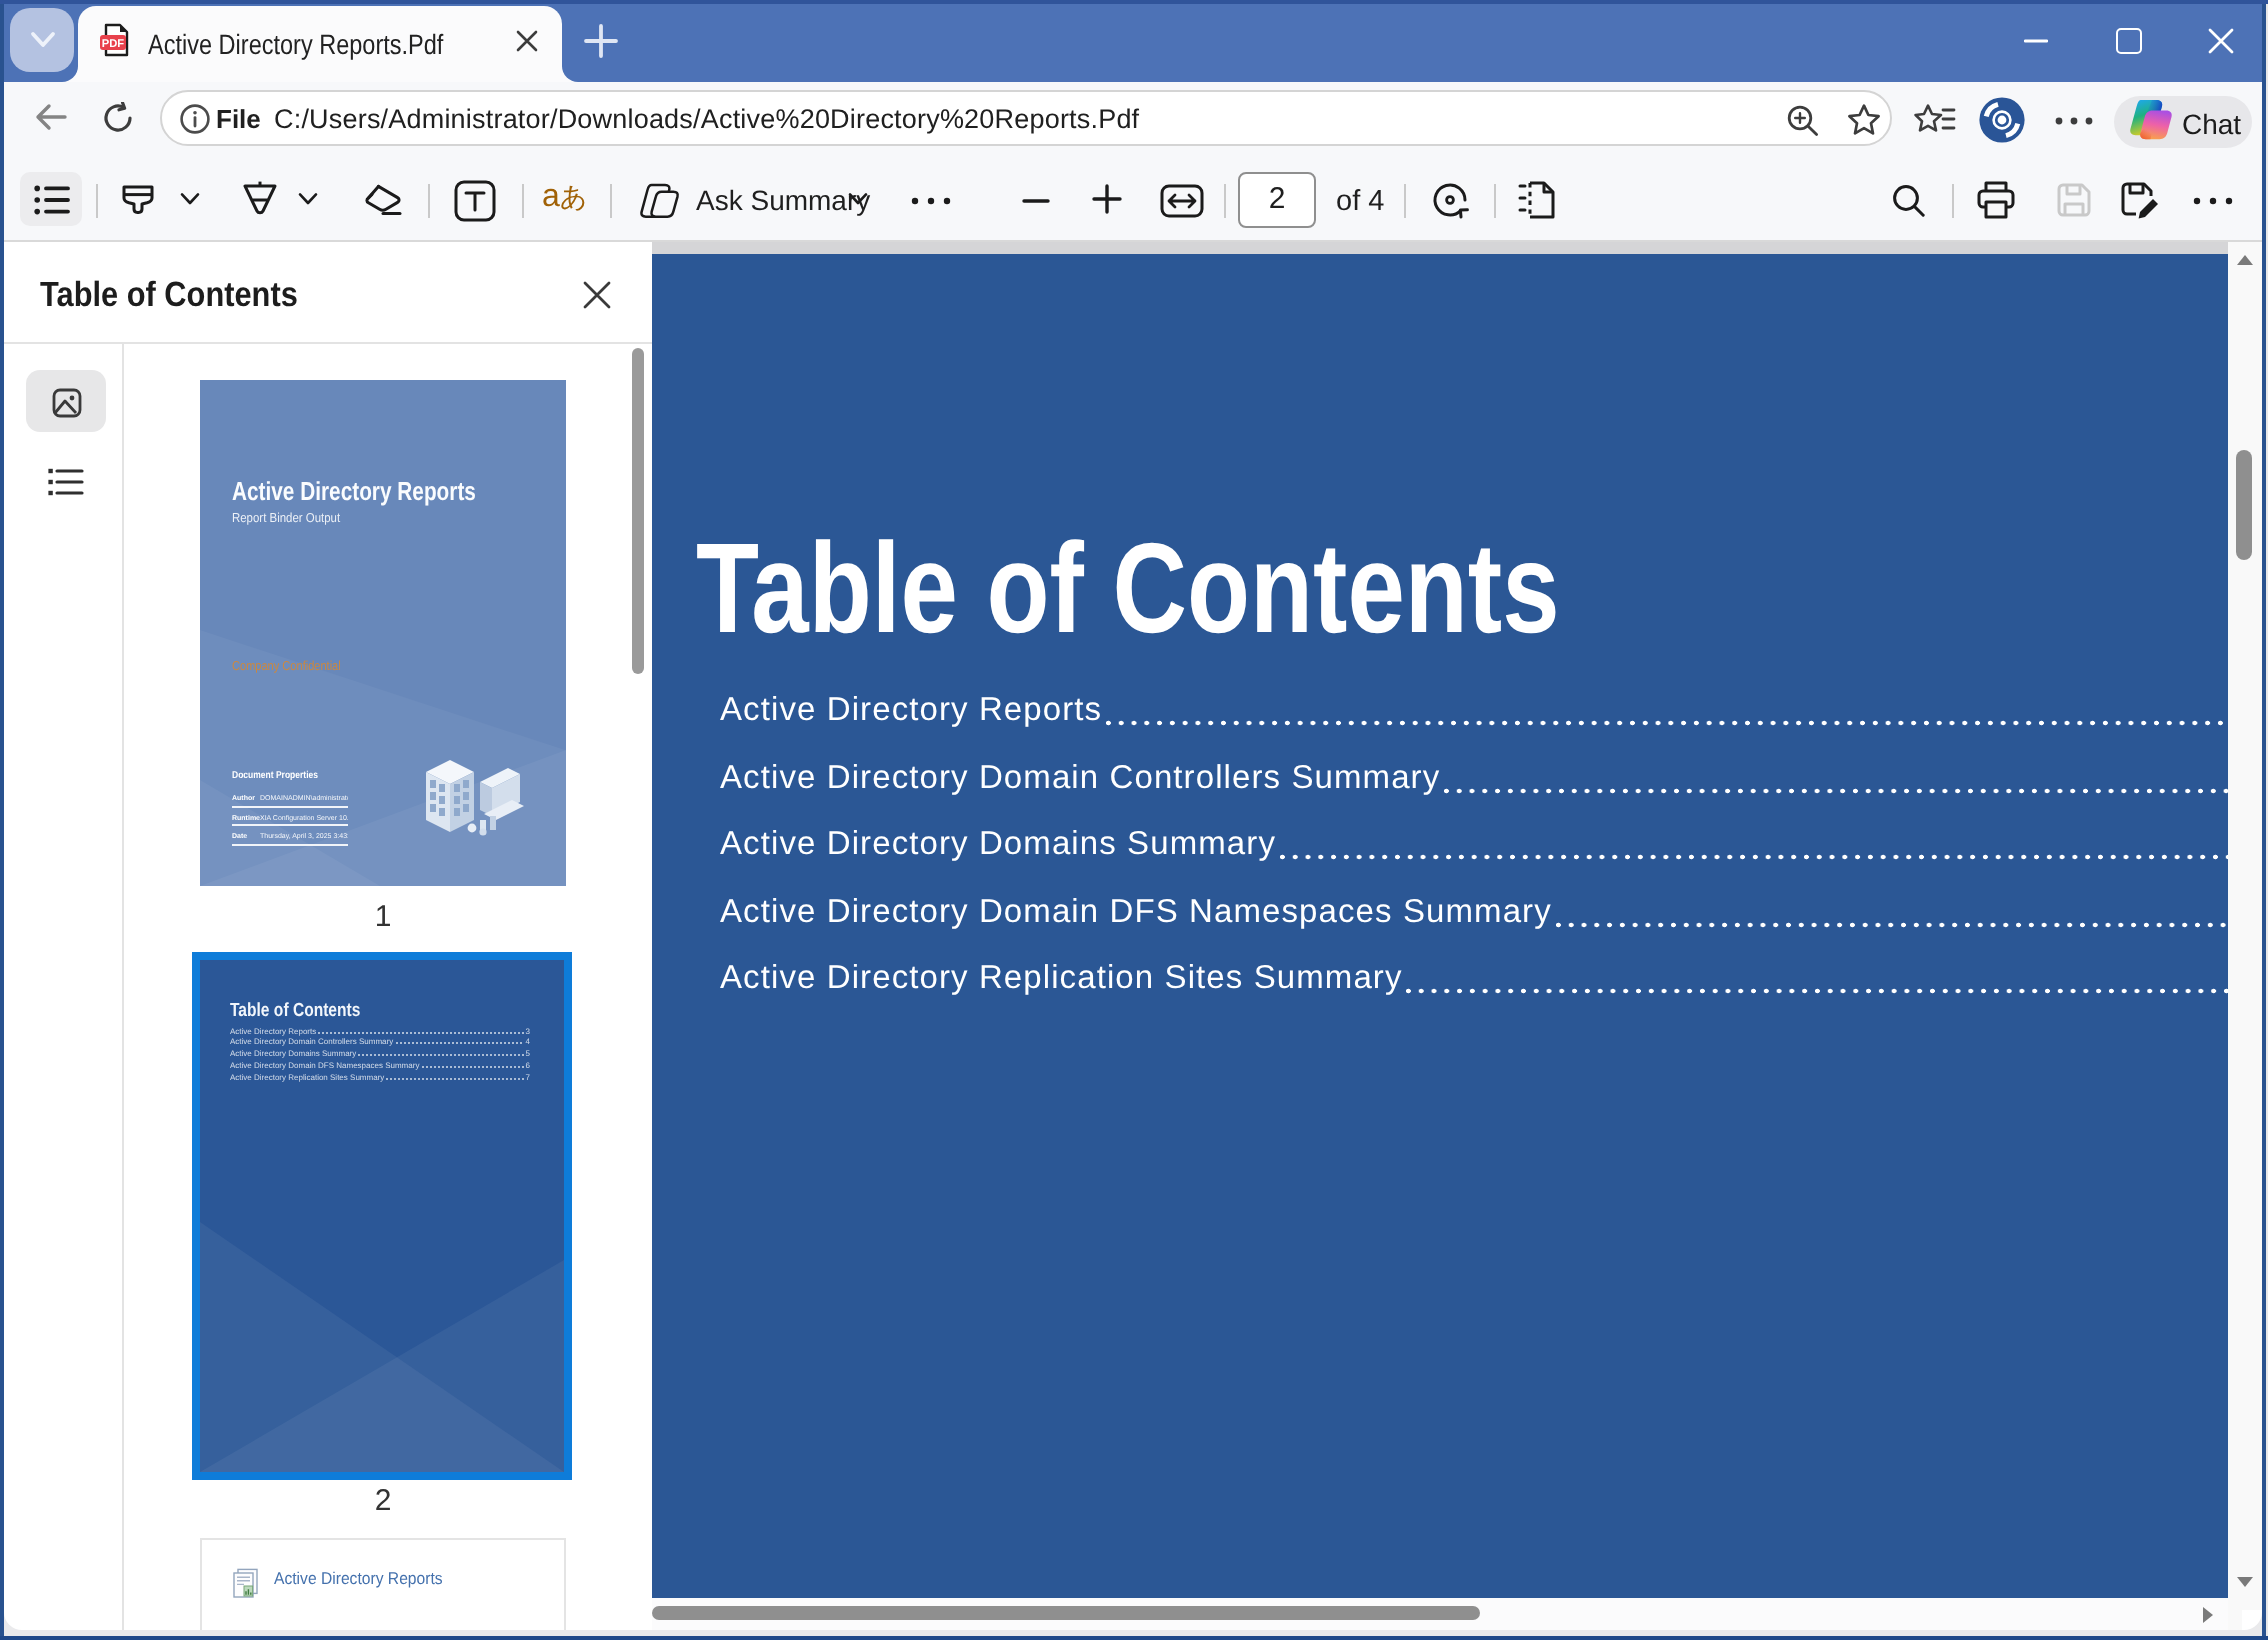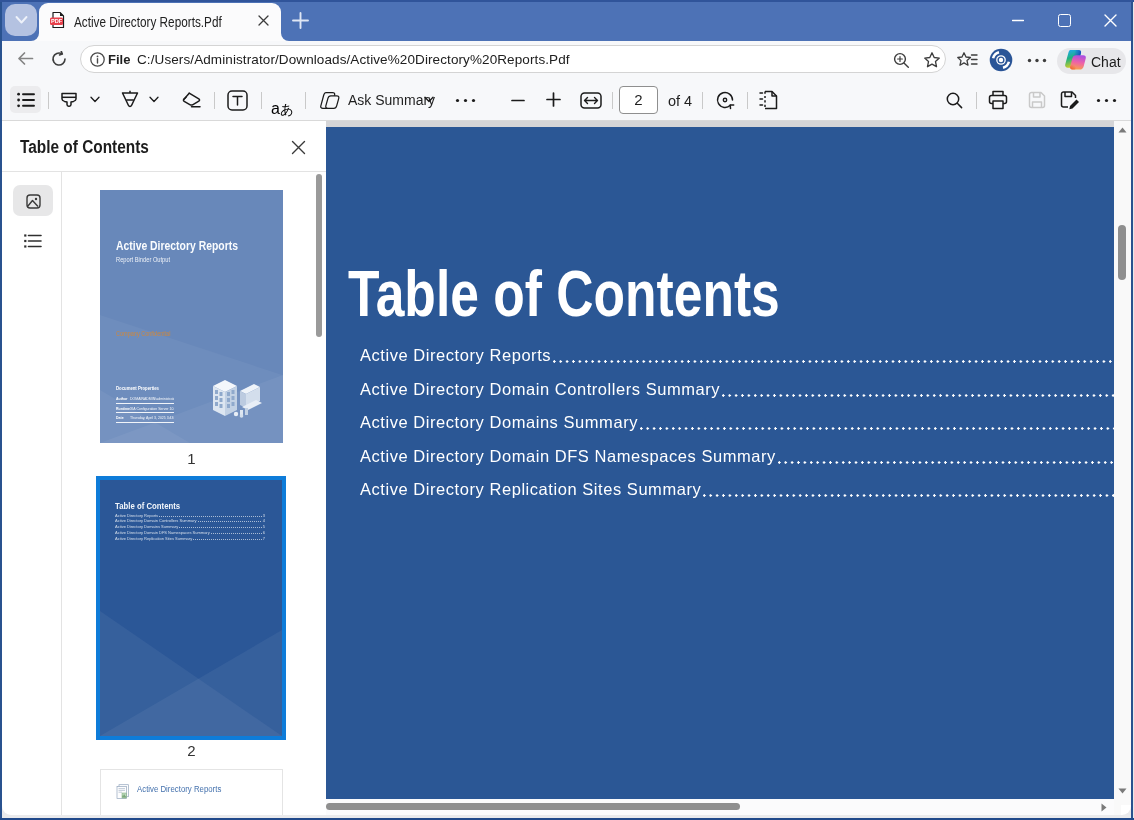--- a/index.html
+++ b/index.html
@@ -263,21 +263,21 @@
     <path d="M7.2 2.2 L16.8 7.8 c1 0.6 1 1.8 0 2.4 L11 13.6 c-1 0.6 -2.2 0.6 -3.2 0 L2.2 10.4 c-1 -0.6 -1 -1.8 0 -2.4 L4 6.2" fill="none" stroke="#1b1b1b" stroke-width="1.5" stroke-linecap="round" stroke-linejoin="round"></path>
     <path d="M7.2 2.2 L2.2 8" fill="none" stroke="#1b1b1b" stroke-width="1.5" stroke-linecap="round"></path>
     <path d="M9.5 15.8 H18" stroke="#1b1b1b" stroke-width="1.5" stroke-linecap="round"></path>
   </svg>
 <div class="a sep" style="left:214px"></div>
 <svg class="a" style="left:227px;top:90px" width="21" height="21" viewBox="0 0 21 21">
     <rect x="1" y="1" width="19" height="19" rx="4" fill="none" stroke="#1b1b1b" stroke-width="1.5"></rect>
     <path d="M6 6.5 H15 M10.5 6.5 V15" stroke="#1b1b1b" stroke-width="1.5" stroke-linecap="round"></path>
   </svg>
 <div class="a sep" style="left:261px"></div>
-<div class="a" style="left:271px;top:100px;font-size:16px;color:#000000">a<span style="font-size:13.5px">あ</span></div>
+<div class="a" style="left:271px;top:90px;font-size:16px;color:#a16207">a<span style="font-size:13.5px">あ</span></div>
 <div class="a sep" style="left:305px"></div>
 <svg class="a" style="left:320px;top:90px" width="20" height="20" viewBox="0 0 48 48">
     <path d="M14 6 h16 c4 0 6 2 5 6 l-7 26 c-1 4 -3 6 -7 6 h-14 c-4 0 -6 -2 -5 -6 l7 -26 c1 -4 3 -6 5 -6 z" fill="none" stroke="#1b1b1b" stroke-width="3"></path>
     <path d="M26 14 h14 c4 0 6 2 5 6 l-5 18 c-1 4 -3 6 -7 6 h-14 c-4 0 -6 -2 -5 -6 l5 -18 c1 -4 3 -6 7 -6 z" fill="#f7f8fa" stroke="#1b1b1b" stroke-width="3"></path>
   </svg>
 <svg class="a" style="left:424px;top:96px" width="10" height="7" viewBox="0 0 10 7">
     <path d="M1 1.2 L5 5.5 L9 1.2" fill="none" stroke="#1b1b1b" stroke-width="1.3" stroke-linecap="round" stroke-linejoin="round"></path>
   </svg>
 <svg class="a" style="left:455px;top:98px" width="21" height="5" viewBox="0 0 21 5">
     <circle cx="2.5" cy="2.5" r="1.6" fill="#1b1b1b"></circle>

